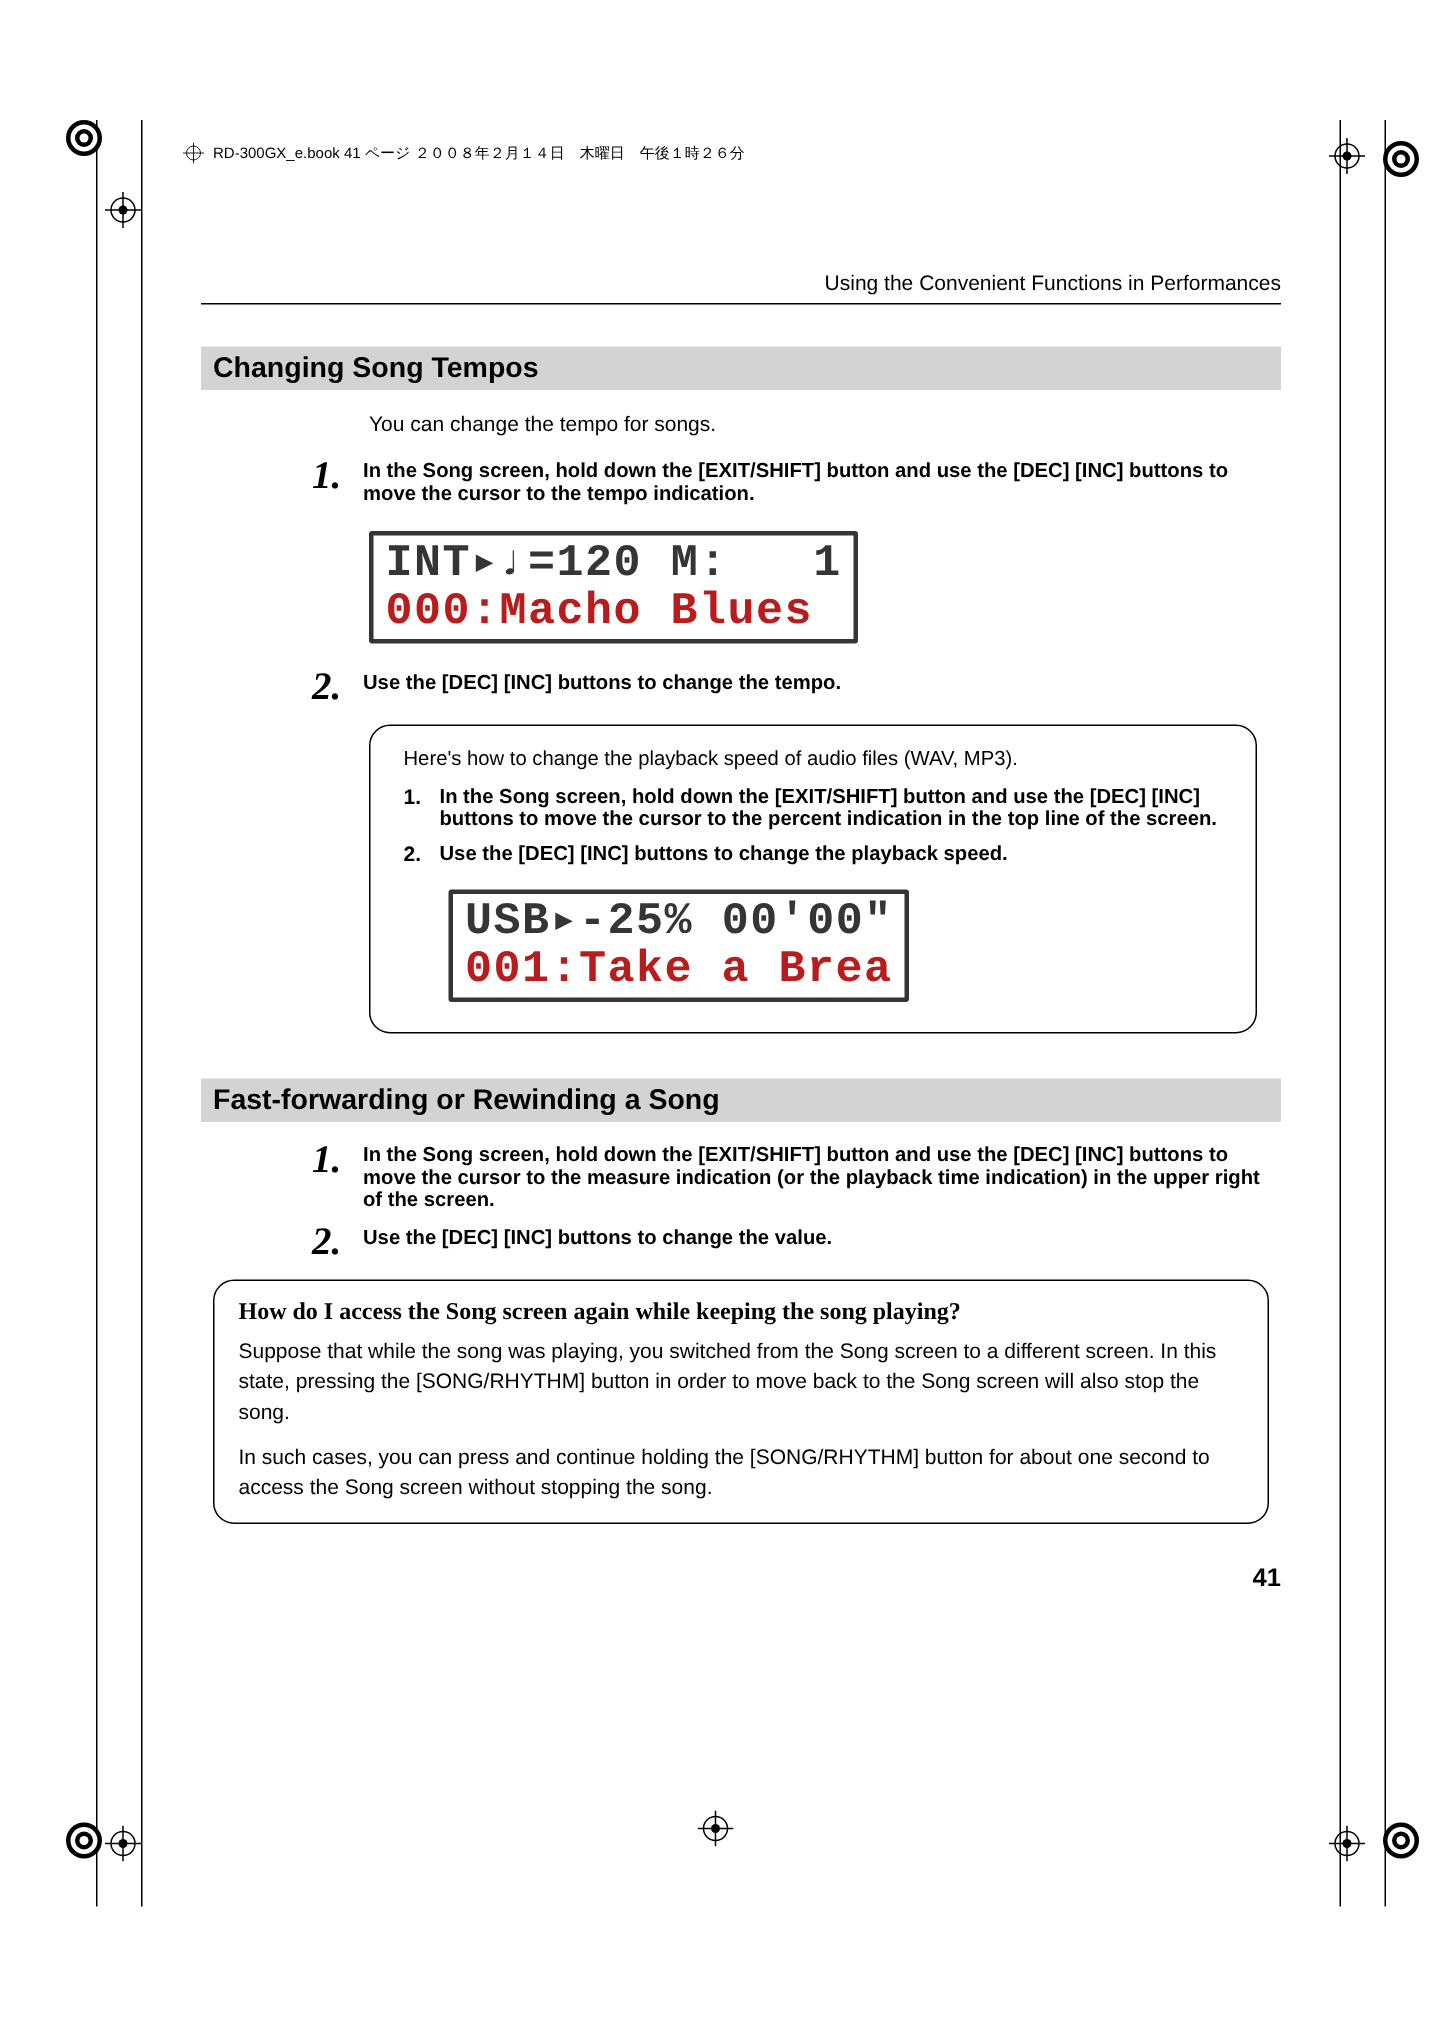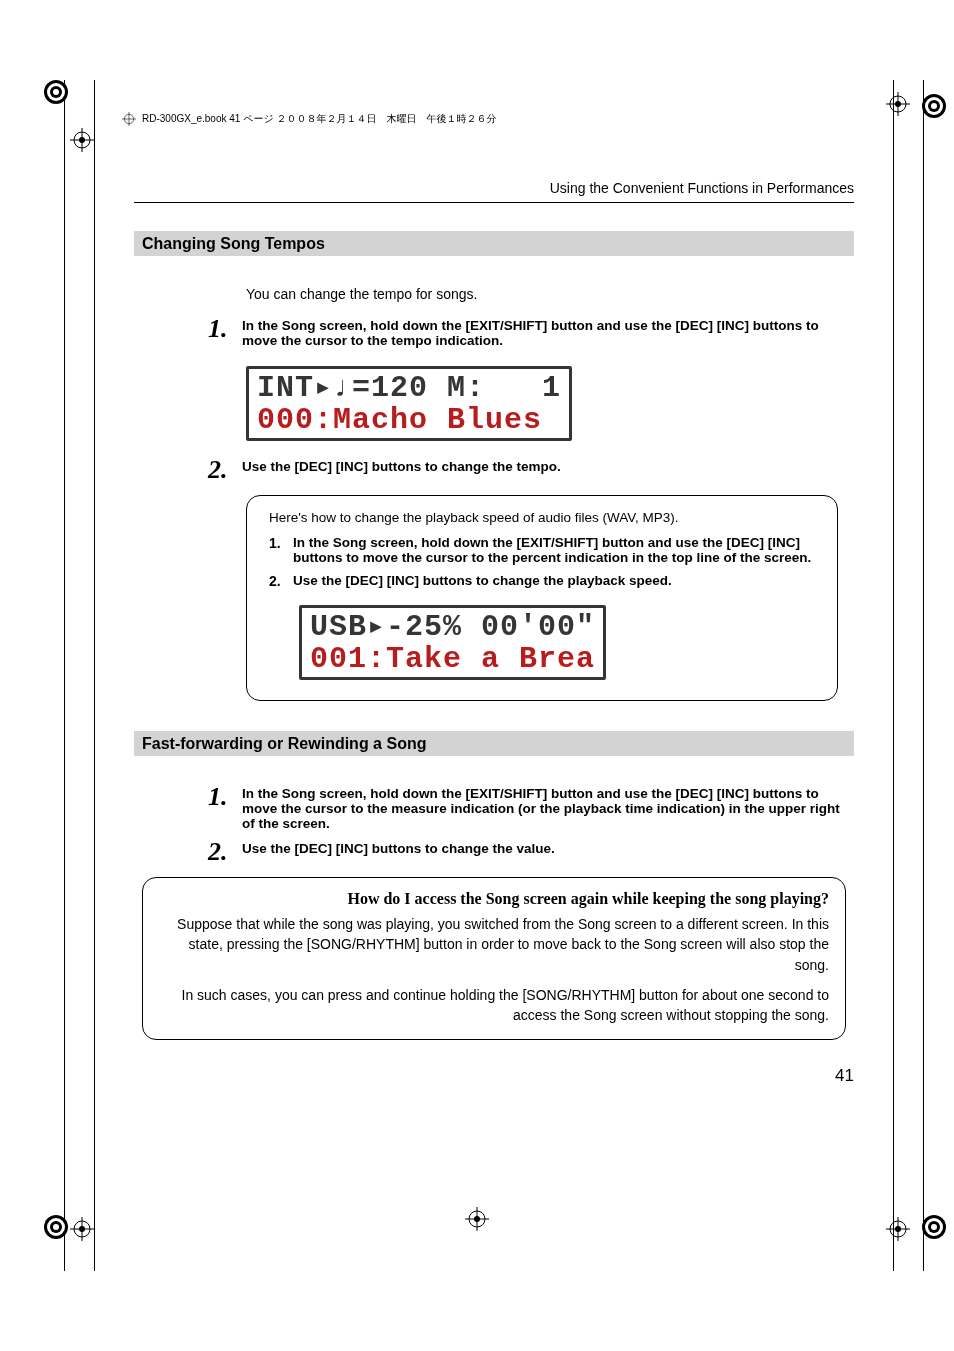--- a/index.html
+++ b/index.html
@@ -36,21 +36,21 @@
 
   
   .vline { position:absolute; top:80px; bottom:80px; width:0; border-left:1px solid #000; }
   .vline.l1 { left: 64px; }
   .vline.l2 { left: 94px; }
   .vline.r1 { right: 30px; }
   .vline.r2 { right: 60px; }
 
   .header-stamp {
     position: absolute;
-    top: 112px;
+    top: 95px;
     left: 122px;
     font-size: 10px;
     display: flex;
     align-items: center;
     gap: 6px;
   }
   .header-stamp .crossicon {
     width: 14px; height: 14px;
   }
 
@@ -68,24 +68,24 @@
     margin-bottom: 6px;
   }
   .running-head-line {
     border-top: 1px solid #000;
     margin-top: 4px;
     margin-bottom: 28px;
   }
 
   .section-title {
     background: #d3d3d3;
-    font-size: 16px;
+    font-size: 19px;
     font-weight: 700;
     padding: 4px 8px 3px 8px;
-    margin-bottom: 30px;
+    margin-bottom: 14px;
   }
 
   .body-indent { margin-left: 112px; }
   .intro-text { font-size: 14px; margin-bottom: 16px; }
 
   .step {
     display: flex;
     align-items: flex-start;
     margin-bottom: 10px;
     margin-left: 74px;
@@ -168,38 +168,37 @@
   .note-box .lcd { margin-left: 44px; margin-bottom: 4px; }
 
   .lcd-stack { margin-left:112px; margin-bottom:18px; }
   .lcd-stack .lcd { margin-left:0; display:block; width:fit-content; margin-bottom:6px; }
 
   .tip-box {
     border: 1px solid #000;
     border-radius: 14px;
     padding: 12px 16px 14px 16px;
     margin: 4px 8px 0 8px;
-    text-align: right;
   }
   .tip-box .tip-title {
     font-weight: 700;
     font-size: 16px;
     font-family: Georgia, "Times New Roman", serif;
     margin-bottom: 6px;
   }
   .tip-box p {
     font-size: 14px;
     line-height: 1.45;
     margin-bottom: 10px;
   }
   .tip-box p:last-child { margin-bottom: 0; }
 
   .page-number {
     text-align: right;
-    font-weight: 400;
+    font-weight: 700;
     font-size: 17px;
     margin-top: 26px;
   }
 </style>
 </head>
 <body>
 
 <div class="vline l1"></div>
 <div class="vline l2"></div>
 <div class="vline r1"></div>

